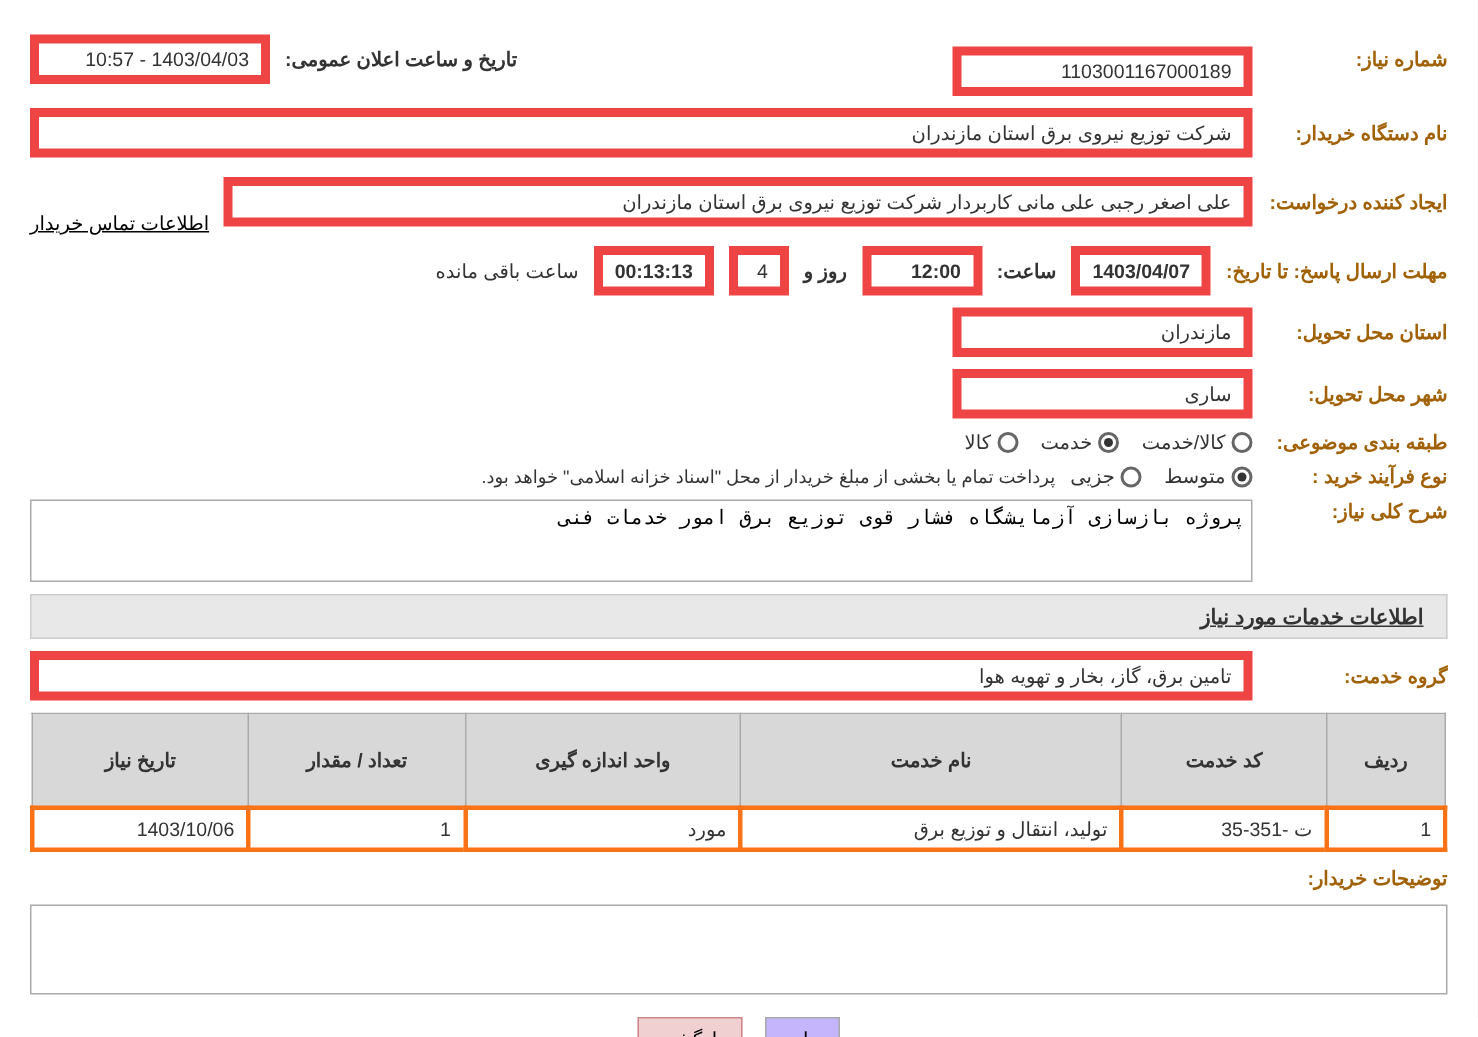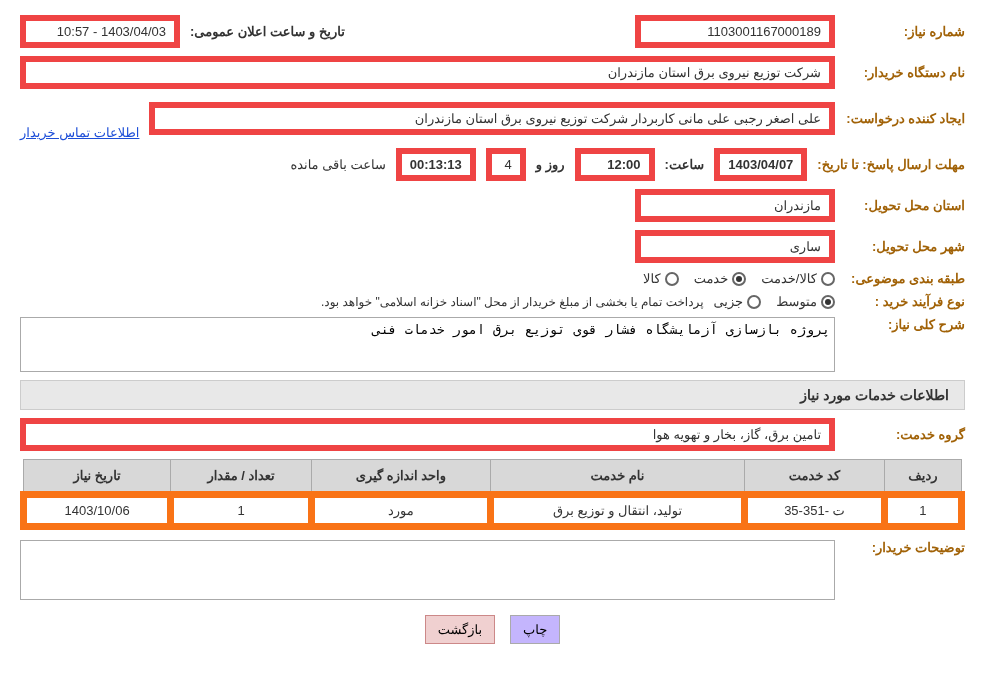--- a/index.html
+++ b/index.html
@@ -49,38 +49,39 @@
       text-align: right;
     }
     .value-box.wide {
       flex: 1;
     }
     .value-box.narrow {
       min-width: 80px;
       font-weight: bold;
     }
     .link-blue {
-      color: #1d4ed8;
+      color: #000000;
       text-decoration: underline;
       cursor: pointer;
       margin-top: 28px;
     }
     .inline-label {
       font-weight: bold;
       white-space: nowrap;
     }
     .section-title {
       background: #e8e8e8;
       border: 1px solid #ccc;
       padding: 6px 15px;
       font-weight: bold;
       font-size: 14px;
       margin-bottom: 8px;
       margin-top: 5px;
       text-align: right;
+      text-decoration: underline;
     }
     .radio-group {
       display: flex;
       gap: 15px;
       align-items: center;
     }
     .radio-item {
       display: flex;
       align-items: center;
       gap: 4px;
@@ -118,28 +119,27 @@
       margin-top: 5px;
     }
     table {
       width: 100%;
       border-collapse: collapse;
       font-size: 13px;
     }
     table th {
       background: #d8d8d8;
       border: 1px solid #aaa;
-      padding: 8px 8px;
+      padding: 23px 8px;
       text-align: center;
       font-weight: bold;
     }
     table td {
-      border: 7px solid #f97316;
+      border: 3px solid #f97316;
       padding: 5px 8px;
-      text-align: center;
     }
     .button-row {
       display: flex;
       justify-content: center;
       gap: 15px;
       margin-top: 15px;
       margin-bottom: 15px;
     }
     .btn {
       padding: 6px 12px;
@@ -159,21 +159,21 @@
 </head>
 <body>
 
 <div class="page-wrapper">
 
 
   <div class="main-content">
 
     <div class="form-row">
       <span class="label">شماره نیاز:</span>
-      <div class="value-box" style="min-width:200px;">1103001167000189</div>
+      <div class="value-box" style="min-width:200px;margin-top:16px;">1103001167000189</div>
       <span style="flex:1;"></span>
       <span class="inline-label">تاریخ و ساعت اعلان عمومی:</span>
       <div class="value-box" style="min-width:160px;">1403/04/03 - 10:57</div>
     </div>
 
     <div class="form-row">
       <span class="label">نام دستگاه خریدار:</span>
       <div class="value-box wide">شرکت توزیع نیروی برق استان مازندران</div>
     </div>
 
@@ -267,21 +267,21 @@
               <td>ت -351-35</td>
               <td>تولید، انتقال و توزیع برق</td>
               <td>مورد</td>
               <td>1</td>
               <td>1403/10/06</td>
             </tr>
           </tbody>
       </table>
     </div>
 
-    <div style="display:flex; align-items:flex-start; gap:10px; margin-top:10px;">
+    <div style="display:flex; align-items:flex-start; gap:10px; margin-top:10px;flex-direction:column;">
       <span class="label">توضیحات خریدار:</span>
       <textarea class="textarea-box" style="height: 60px;" readonly=""></textarea>
     </div>
 
     <div class="button-row">
       <button class="btn btn-print">چاپ</button>
       <button class="btn btn-back">بازگشت</button>
     </div>
 
   </div>

